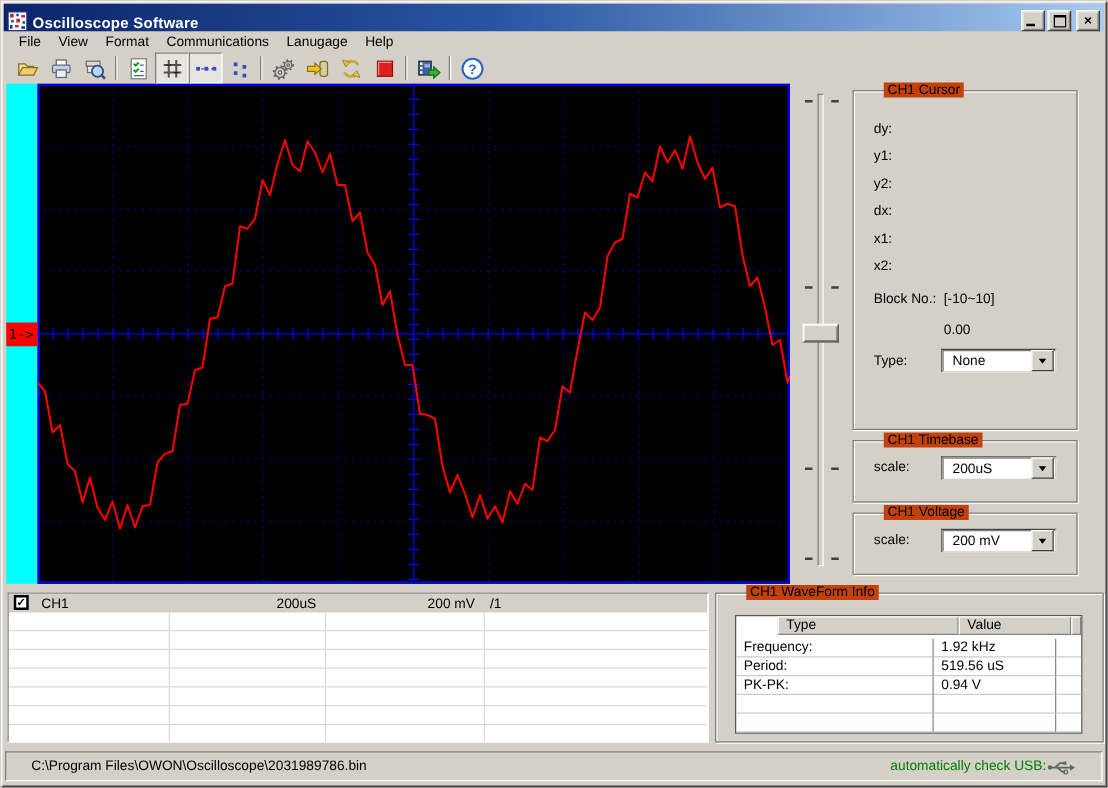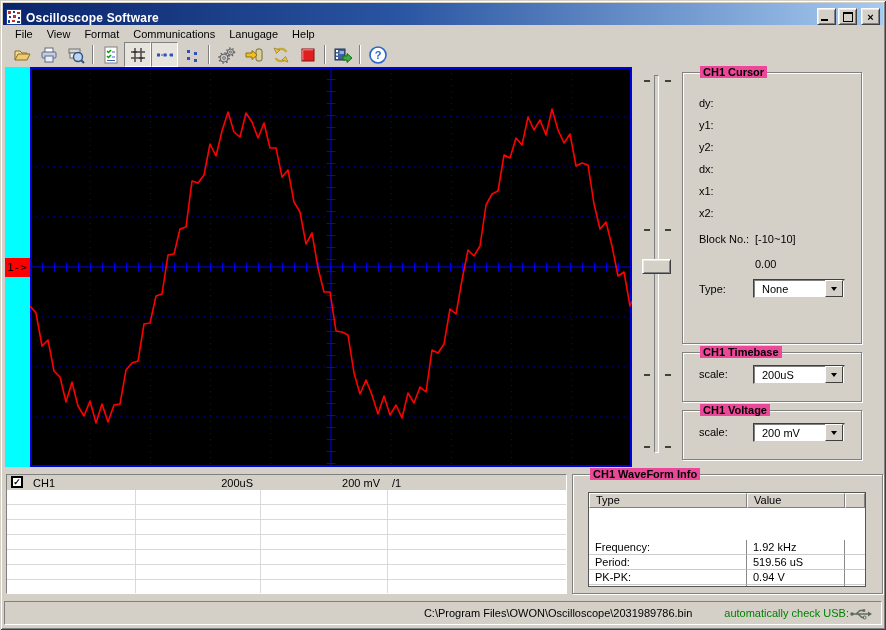--- a/index.html
+++ b/index.html
@@ -39,21 +39,21 @@
   #plot{position:absolute;left:30px;top:67px;width:602px;height:400px;background:#000;display:block;}
   
   .vslider{position:absolute;left:638px;top:70px;width:36px;height:388px;}
   .vslider .track{position:absolute;left:16px;top:5px;width:3px;height:376px;background:#d4d0c8;
     border:1px solid;border-color:#808080 #fff #fff #808080;}
   .vslider .handle{position:absolute;left:4px;top:189px;width:27px;height:13px;background:#d4d0c8;
     border:1px solid;border-color:#fff #404040 #404040 #fff;box-shadow:inset 1px 1px 0 #ece9e2, inset -1px -1px 0 #808080;}
   .vslider .tick{position:absolute;width:6px;height:2px;background:#404040;}
   
   .group{position:absolute;border:1px solid #808080;box-shadow:1px 1px 0 #fff, inset 1px 1px 0 #fff;}
-  .group-label{position:absolute;top:-7px;left:17px;background:#ec4899;padding:0 3px;white-space:nowrap;font-weight:bold;}
+  .group-label{position:absolute;top:-7px;left:24px;background:#c2410c;padding:0 3px;white-space:nowrap;}
   .fld{position:absolute;left:16px;white-space:nowrap;}
   .fval{position:absolute;left:72px;white-space:nowrap;}
   .combo{position:absolute;height:19px;background:#fff;border:1px solid;border-color:#404040 #d4d0c8 #d4d0c8 #404040;
     box-shadow:inset 1px 1px 0 #808080;display:flex;align-items:center;box-sizing:border-box;}
   .combo .cval{flex:1;padding-left:8px;overflow:hidden;white-space:nowrap;}
   .combo .cbtn{width:16px;height:15px;margin:0 1px;background:#d4d0c8;border:1px solid;border-color:#fff #404040 #404040 #fff;
     display:flex;align-items:center;justify-content:center;}
   .arrow-down{width:0;height:0;border-left:3px solid transparent;border-right:3px solid transparent;border-top:4px solid #000;}
   
   .ch-table{position:absolute;left:6px;top:474px;width:561px;height:120px;background:#fff;
@@ -68,33 +68,33 @@
   .ch-row{height:14px;border-bottom:1px solid #d9d9d9;display:flex;}
   .ch-c{box-sizing:border-box;height:14px;}
   .ch-c.c1{width:129px;border-right:1px solid #d9d9d9;}
   .ch-c.c2{width:125px;border-right:1px solid #d9d9d9;}
   .ch-c.c3{width:127px;border-right:1px solid #d9d9d9;}
   .ch-c.c4{flex:1;}
   
   .wf-group{left:572px;top:474px;width:309px;height:118px;background:#d4d0c8;}
   .wf-table{position:absolute;left:15px;top:17px;width:278px;height:95px;background:#fff;
     border:1px solid #555;box-sizing:border-box;overflow:hidden;}
-  .wf-hrow{display:flex;height:18px;}
+  .wf-hrow{display:flex;height:18px;padding-left:33px;}
   .wf-h{background:#d4d0c8;border:1px solid;border-color:#fff #808080 #808080 #fff;box-sizing:border-box;
     padding-left:6px;height:15px;line-height:13px;}
   .wf-h.t{width:158px;} .wf-h.v{width:98px;} .wf-h.s{flex:1;}
   .wf-row{display:flex;height:15px;line-height:15px;}
-  .wf-c{box-sizing:border-box;border-bottom:1px solid #ccc;padding-left:6px;height:15px;margin-top:29px;}
+  .wf-c{box-sizing:border-box;border-bottom:1px solid #ccc;padding-left:6px;height:15px;}
   .wf-c.t{width:158px;border-right:1px solid #888;}
   .wf-c.v{width:98px;border-right:1px solid #888;}
   .wf-c.s{flex:1;}
   
   .statusbar{position:absolute;left:4px;right:4px;top:601px;height:24px;
     border:1px solid;border-color:#808080 #fff #fff #808080;
-    display:flex;align-items:center;justify-content:flex-end;padding:0 8px;box-sizing:border-box;}
+    display:flex;align-items:center;justify-content:space-between;padding:0 20px;box-sizing:border-box;}
   .usb-area{display:flex;align-items:center;margin-left:32px;}
   .usb-text{color:#008000;}
 </style>
 </head>
 <body>
 
 <div class="window">
 
   <div class="titlebar">
     <svg width="16" height="16" viewBox="0 0 16 16">

